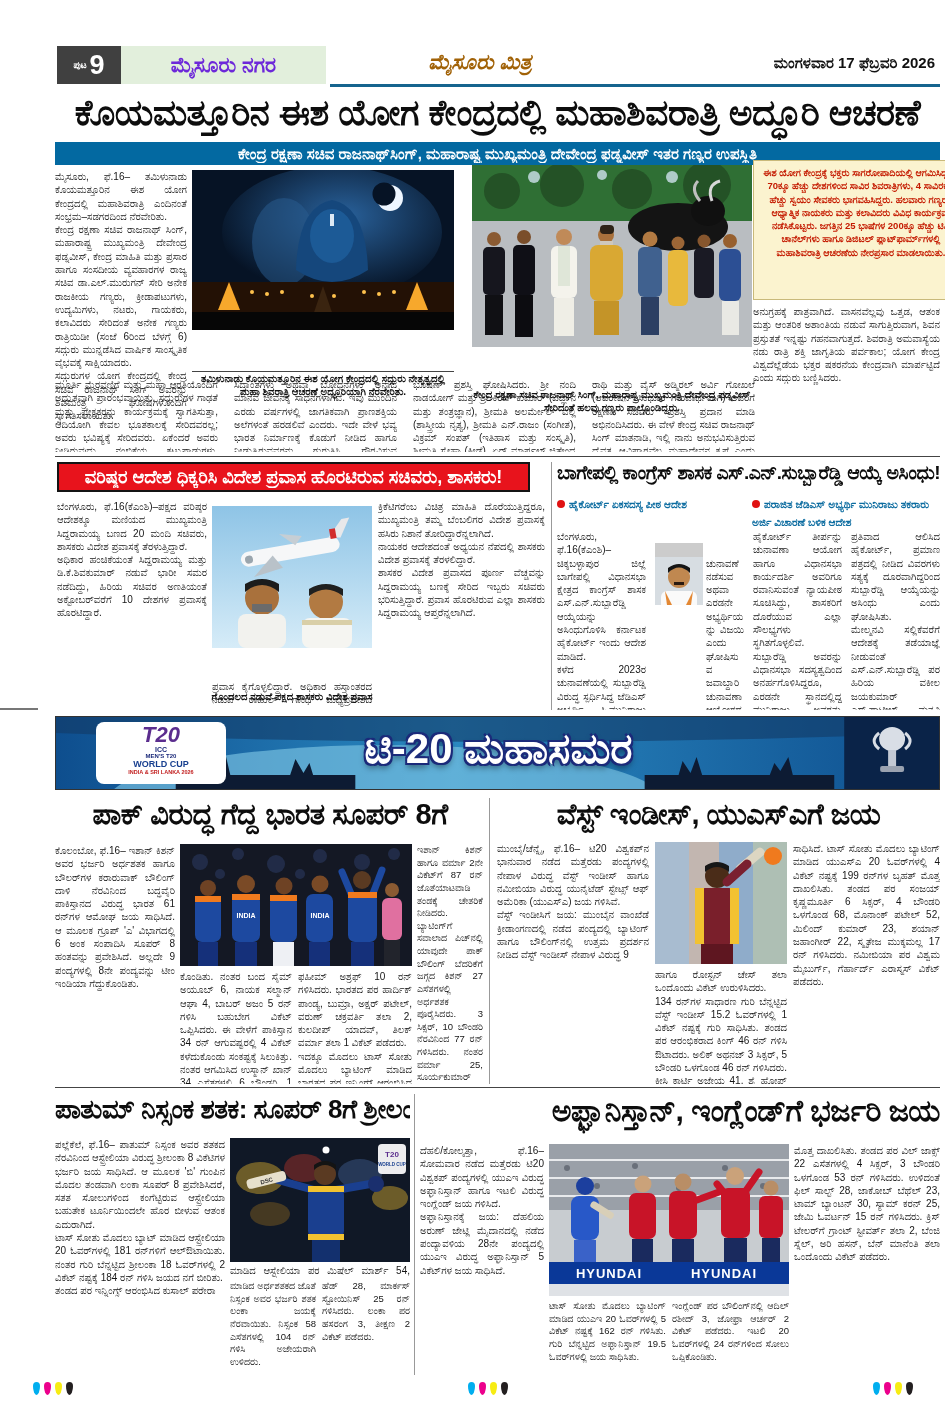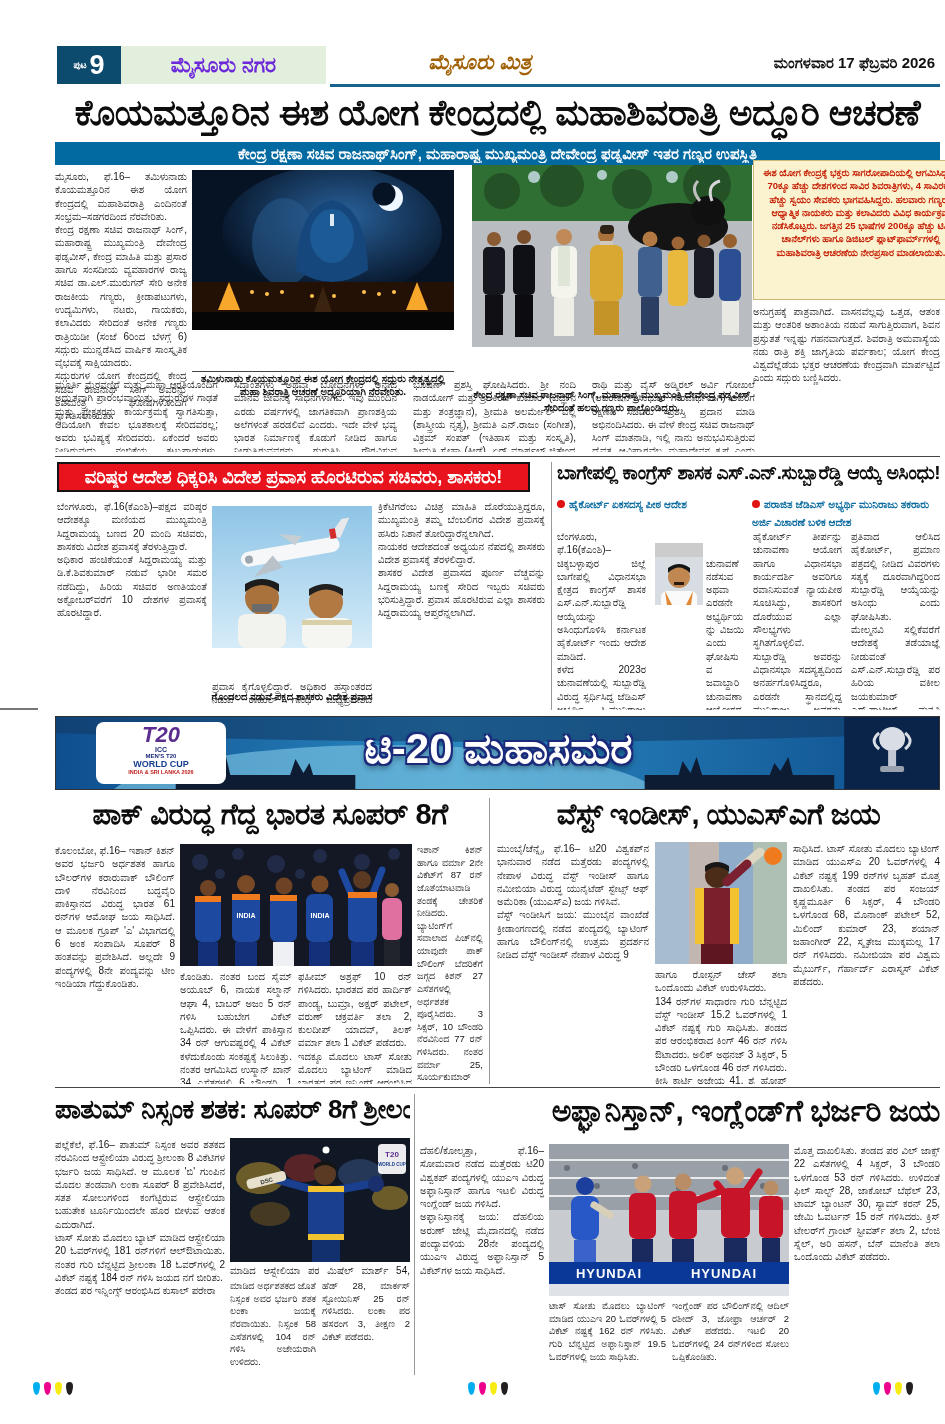--- a/index.html
+++ b/index.html
@@ -18,21 +18,21 @@
   .bullet-dot{display:inline-block;width:8px;height:8px;border-radius:50%;background:#e01212;
               margin-right:4px;vertical-align:middle;}
   .bullet-txt{font-size:10.5px;font-weight:700;color:#0c6ca0;line-height:1.3;}
   .drop{width:7px;height:13px;border-radius:50% 50% 50% 50% / 30% 30% 70% 70%;display:inline-block;margin-right:4px;}
 </style>
 </head>
 <body>
 
 <div id="page">
 
-  <div class="abs" style="left:57px;top:46px;width:64px;height:38px;background:#0c4a6e;display:flex;align-items:center;justify-content:center;gap:3px;">
+  <div class="abs" style="left:57px;top:46px;width:64px;height:38px;background:#404040;display:flex;align-items:center;justify-content:center;gap:3px;">
     <span style="color:#fff;font-size:9px;font-weight:700;">ಪುಟ</span>
     <span style="color:#fff;font-size:27px;font-weight:800;">9</span>
   </div>
   <div class="abs" style="left:121px;top:46px;width:205px;height:38px;background:#e2efdc;display:flex;align-items:center;justify-content:center;">
     <span style="font-size:21px;font-weight:800;color:#6d28d9;">ಮೈಸೂರು ನಗರ</span>
   </div>
   <div class="abs" style="left:350px;top:50px;width:260px;text-align:center;">
     <span style="font-size:21px;font-weight:800;font-style:italic;color:#a16207;">ಮೈಸೂರು ಮಿತ್ರ</span>
   </div>
   <div class="abs" style="left:640px;top:54px;width:295px;text-align:right;font-size:15px;font-weight:700;color:#111;">ಮಂಗಳವಾರ 17 ಫೆಬ್ರವರಿ 2026</div>
@@ -146,21 +146,21 @@
             <rect x="250" y="136" width="17" height="34" fill="#e9e9e4"></rect>
           </g>
       </g>
     </svg>
   </div>
   <div class="abs cap" style="left:472px;top:350px;width:280px;height:34px;">ಕೇಂದ್ರ ರಕ್ಷಣಾ ಸಚಿವ ರಾಜನಾಥ್ ಸಿಂಗ್, ಮಹಾರಾಷ್ಟ್ರ ಮುಖ್ಯಮಂತ್ರಿ ದೇವೇಂದ್ರ ಫಡ್ನವೀಸ್ ಸೇರಿದಂತೆ ಹಲವು ಗಣ್ಯರು ಪಾಲ್ಗೊಂಡಿದ್ದರು.</div>
 
   <div class="abs" style="left:753px;top:160px;width:216px;height:140px;background:#fbf3cf;border:1px solid #c9b97a;box-sizing:border-box;padding:5px 7px;">
     <div style="font-size:9.5px;line-height:1.4;font-weight:700;color:#c41a00;text-align:center;overflow:hidden;height:126px;">ಈಶ ಯೋಗ ಕೇಂದ್ರಕ್ಕೆ ಭಕ್ತರು ಸಾಗರೋಪಾದಿಯಲ್ಲಿ ಆಗಮಿಸಿದ್ದರು. 70ಕ್ಕೂ ಹೆಚ್ಚು ದೇಶಗಳಿಂದ ಸಾವಿರ ಶಿವರಾತ್ರಿಗಳು, 4 ಸಾವಿರಕ್ಕೂ ಹೆಚ್ಚು ಸ್ವಯಂ ಸೇವಕರು ಭಾಗವಹಿಸಿದ್ದರು. ಹಲವಾರು ಗಣ್ಯರು, ಆಧ್ಯಾತ್ಮಿಕ ನಾಯಕರು ಮತ್ತು ಕಲಾವಿದರು ವಿವಿಧ ಕಾರ್ಯಕ್ರಮ ನಡೆಸಿಕೊಟ್ಟರು. ಜಗತ್ತಿನ 25 ಭಾಷೆಗಳ 200ಕ್ಕೂ ಹೆಚ್ಚು ಟಿವಿ ಚಾನೆಲ್‌ಗಳು ಹಾಗೂ ಡಿಜಿಟಲ್ ಪ್ಲಾಟ್‌ಫಾರ್ಮ್‌ಗಳಲ್ಲಿ ಮಹಾಶಿವರಾತ್ರಿ ಆಚರಣೆಯ ನೇರಪ್ರಸಾರ ಮಾಡಲಾಯಿತು.</div>
   </div>
-  <div class="abs body-txt" style="left:753px;top:305px;width:187px;height:148px;">ಅನುಗ್ರಹಕ್ಕೆ ಪಾತ್ರವಾಗಿದೆ. ವಾಸನವೆಲ್ಲವು ಒತ್ತಡ, ಆತಂಕ ಮತ್ತು ಆಂತರಿಕ ಅಶಾಂತಿಯ ನಡುವೆ ಸಾಗುತ್ತಿರುವಾಗ, ಶಿವನ ಪ್ರಸ್ತುತತೆ ಇನ್ನಷ್ಟು ಗಹನವಾಗುತ್ತದೆ. ಶಿವರಾತ್ರಿ ಅಮವಾಸ್ಯೆಯ ನಡು ರಾತ್ರಿ ಶಕ್ತಿ ಜಾಗೃತಿಯ ಪರ್ವಕಾಲ; ಯೋಗ ಕೇಂದ್ರ ವಿಶ್ವದೆಲ್ಲೆಡೆಯ ಭಕ್ತರ ಆಚರಣೆಯ ಕೇಂದ್ರವಾಗಿ ಮಾರ್ಪಟ್ಟಿದೆ ಎಂದು ಸದ್ಗುರು ಬಣ್ಣಿಸಿದರು.</div>
+  <div class="abs body-txt" style="left:753px;top:305px;width:187px;height:148px;">ಅನುಗ್ರಹಕ್ಕೆ ಪಾತ್ರವಾಗಿದೆ. ವಾಸನವೆಲ್ಲವು ಒತ್ತಡ, ಆತಂಕ ಮತ್ತು ಆಂತರಿಕ ಅಶಾಂತಿಯ ನಡುವೆ ಸಾಗುತ್ತಿರುವಾಗ, ಶಿವನ ಪ್ರಸ್ತುತತೆ ಇನ್ನಷ್ಟು ಗಹನವಾಗುತ್ತದೆ. ಶಿವರಾತ್ರಿ ಅಮವಾಸ್ಯೆಯ ನಡು ರಾತ್ರಿ ಶಕ್ತಿ ಜಾಗೃತಿಯ ಪರ್ವಕಾಲ; ಯೋಗ ಕೇಂದ್ರ ವಿಶ್ವದೆಲ್ಲೆಡೆಯ ಭಕ್ತರ ಷಕರನೆಯ ಕೇಂದ್ರವಾಗಿ ಮಾರ್ಪಟ್ಟಿದೆ ಎಂದು ಸದ್ಗುರು ಬಣ್ಣಿಸಿದರು.</div>
 
   <div class="abs body-txt" style="left:55px;top:378px;width:163px;height:74px;">ಮೂರ್ತಿ ಮೆರವಣಿಗೆ ಮತ್ತು ಮಹಾ ಆರತಿಯೊಂದಿಗೆ ಅದ್ಭುತವಾಗಿ ಪ್ರಾರಂಭವಾಯಿತು. ಸದ್ಗುರುಗಳ ಗಾಢತೆ ಮತ್ತು ಪ್ರೇಕ್ಷಕರನ್ನು ಕಾರ್ಯಕ್ರಮಕ್ಕೆ ಸ್ವಾಗತಿಸುತ್ತಾ, ಆದಿಯೋಗಿ ಕೇವಲ ಭೂತಕಾಲಕ್ಕೆ ಸೇರಿದವರಲ್ಲ; ಅವರು ಭವಿಷ್ಯಕ್ಕೆ ಸೇರಿದವರು. ಏಕೆಂದರೆ ಅವರು ನೀಡಿರುವುದು ನಂಬಿಕೆಯ ಕಟ್ಟುಪಾಡುಗಳು, ತತ್ವಶಾಸ್ತ್ರಗಳು,</div>
   <div class="abs body-txt" style="left:234px;top:378px;width:163px;height:74px;">ಸಿದ್ಧಾಂತಗಳು ಅಥವಾ ಬೋಧನೆಗಳು ಅನಾದ ಮಾನವ ಜೀವನಕ್ಕೆ ಸಾಧನಗಳಾಗಿವೆ. ಇವು ಮುಂದಿನ ಎರಡು ವರ್ಷಗಳಲ್ಲಿ ಜಾಗತಿಕವಾಗಿ ಪ್ರಾಣಶಕ್ತಿಯ ಅಲೆಗಳಂತೆ ಹರಡಲಿವೆ ಎಂದರು. ಇದೇ ವೇಳೆ ಭವ್ಯ ಭಾರತ ನಿರ್ಮಾಣಕ್ಕೆ ಕೊಡುಗೆ ನೀಡಿದ ಹಾಗೂ ನೀಡುತ್ತಿರುವವರನ್ನು ಗುರುತಿಸಿ, ಗೌರವಿಸುವ ಉದ್ದೇಶದಿಂದ ಸದ್ಗುರು ಭವ್ಯ ಭಾರತ</div>
   <div class="abs body-txt" style="left:413px;top:378px;width:163px;height:74px;">ಭೂಷಣ್ ಪ್ರಶಸ್ತಿ ಘೋಷಿಸಿದರು. ಶ್ರೀ ನಂದಿ ನಾಡಯೋಗ್ ಮತ್ತು ಶ್ರೀ ಕಿರಣ್ ಕುಮಾರ್ (ವಿಜ್ಞಾನ ಮತ್ತು ತಂತ್ರಜ್ಞಾನ), ಶ್ರೀಮತಿ ಅಲರ್ಮೇಲ್ ವಲ್ಲಿ (ಶಾಸ್ತ್ರೀಯ ನೃತ್ಯ), ಶ್ರೀಮತಿ ಎನ್.ರಾಜಂ (ಸಂಗೀತ), ವಿಕ್ರಮ್ ಸಂಪತ್ (ಇತಿಹಾಸ ಮತ್ತು ಸಂಸ್ಕೃತಿ), ಶ್ರೀಮತಿ ಸ್ನೇಹಾ (ಕ್ರೀಡೆ), ಏರ್ ಮಾರ್ಷಲ್ ಜಿತೇಂದ್ರ ಮಿಶ್ರಾ, ಲೆಫ್ಟಿನೆಂಟ್ ಜನರಲ್ ಎವಿಎಸ್</div>
   <div class="abs body-txt" style="left:592px;top:378px;width:163px;height:74px;">ರಾಥಿ ಮತ್ತು ವೈಸ್ ಅಡ್ಮಿರಲ್ ಅರ್ವಿ ಗೋಖಲೆ (ಆಪರೇಷನ್ ಸಿಂಧೂರ ಗೌರವಾರ್ಥವಾಗಿ) ಅವರಿಗೆ ರಕ್ಷಣಾ ಸಚಿವರು ಪ್ರಶಸ್ತಿ ಪ್ರದಾನ ಮಾಡಿ ಅಭಿನಂದಿಸಿದರು. ಈ ವೇಳೆ ಕೇಂದ್ರ ಸಚಿವ ರಾಜನಾಥ್ ಸಿಂಗ್ ಮಾತನಾಡಿ, ಇಲ್ಲಿ ನಾನು ಅನುಭವಿಸುತ್ತಿರುವ ದೈವತ್ವ ಆವಿಷ್ಕಾರವೆಲ್ಲ ಮಹಾದೇವನ ಕೃಪೆ ಎಂದು ಬಣ್ಣಿಸಿದರು.</div>
 
   <div class="abs hline" style="left:55px;top:456px;width:885px;"></div>
 
   <div class="abs" style="left:57px;top:462px;width:473px;height:30px;background:#e8131c;border:2px solid #141414;box-sizing:border-box;display:flex;align-items:center;justify-content:center;">
     <span style="color:#fff;font-size:18px;font-weight:800;white-space:nowrap;overflow:hidden;">ವರಿಷ್ಠರ ಆದೇಶ ಧಿಕ್ಕರಿಸಿ ವಿದೇಶ ಪ್ರವಾಸ ಹೊರಟಿರುವ ಸಚಿವರು, ಶಾಸಕರು!</span>

